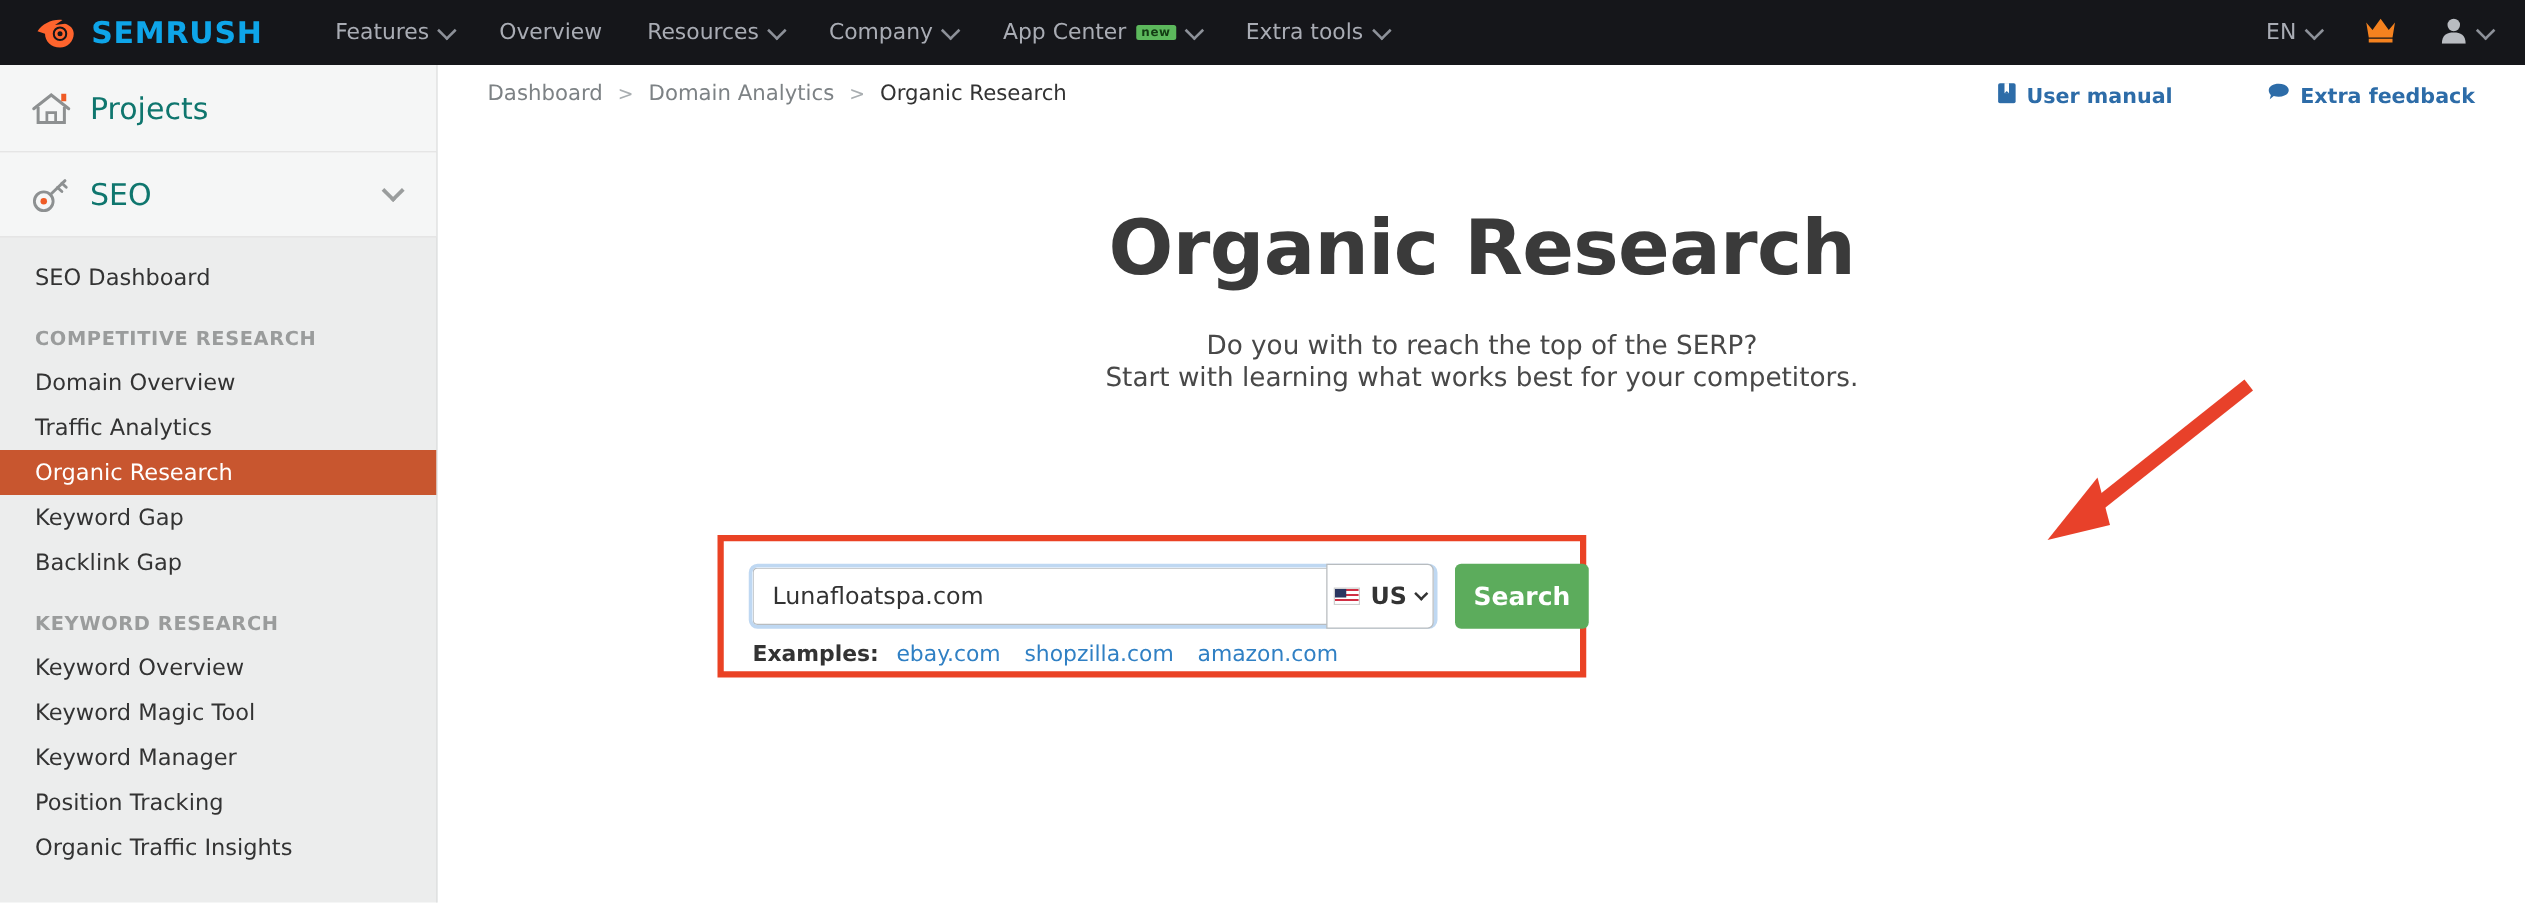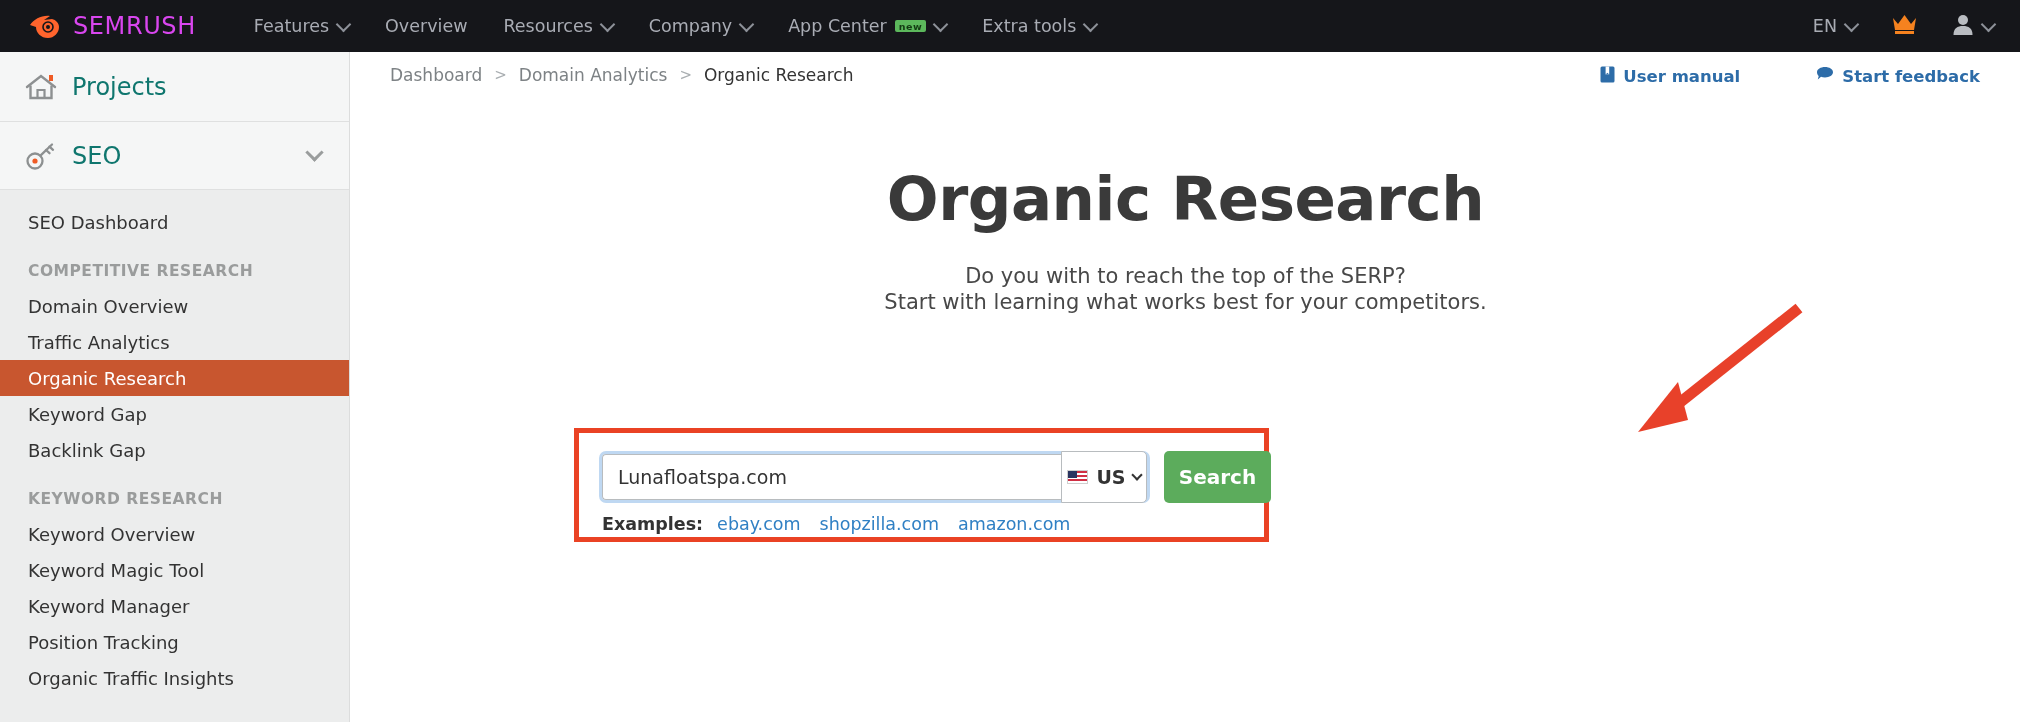--- a/index.html
+++ b/index.html
@@ -13,21 +13,21 @@
   
   .topnav {
     position: absolute; top: 0; left: 0;
     width: 2020px; height: 52px;
     background: #15161a;
     display: flex; align-items: center;
   }
   .brand { display: flex; align-items: center; margin-left: 28px; }
   .brand-logo { width: 34px; height: 28px; margin-right: 11px; }
   .brand-text {
-    color: #d946ef; font-size: 24px; font-weight: normal;
+    color: #0ea5e9; font-size: 24px; font-weight: bold;
     letter-spacing: 0.6px;
   }
   .nav-items { display: flex; align-items: center; margin-left: 58px; }
   .nav-item {
     display: flex; align-items: center;
     color: #a9acb4; font-size: 17.5px;
     margin-right: 36px; cursor: pointer; white-space: nowrap;
   }
   .chev {
     display: inline-block; width: 11px; height: 11px;
@@ -348,21 +348,21 @@
         <span>User manual</span>
       </div>
       <div class="help-link">
         <span>
           <svg width="18" height="17" viewBox="0 0 18 17">
             <path d="M1 6.2 C1 3.1 4.6 1 9 1 C13.4 1 17 3.1 17 6.2
                      C17 9.3 13.4 11.4 9 11.4 C7.5 11.4 6.1 11.2 5 10.8
                      L1.8 13.4 L2.7 10 C1.6 9 1 7.7 1 6.2 Z" fill="#2d6ca8"></path>
           </svg>
         </span>
-        <span>Start feedback</span>
+        <span>Extra feedback</span>
       </div>
     </div>
   </div>
 
   <div class="hero">
     <h1>Organic Research</h1>
     <div class="hero-sub">
       <div>Do you with to reach the top of the SERP?</div>
       <div>Start with learning what works best for your competitors.</div>
     </div>

